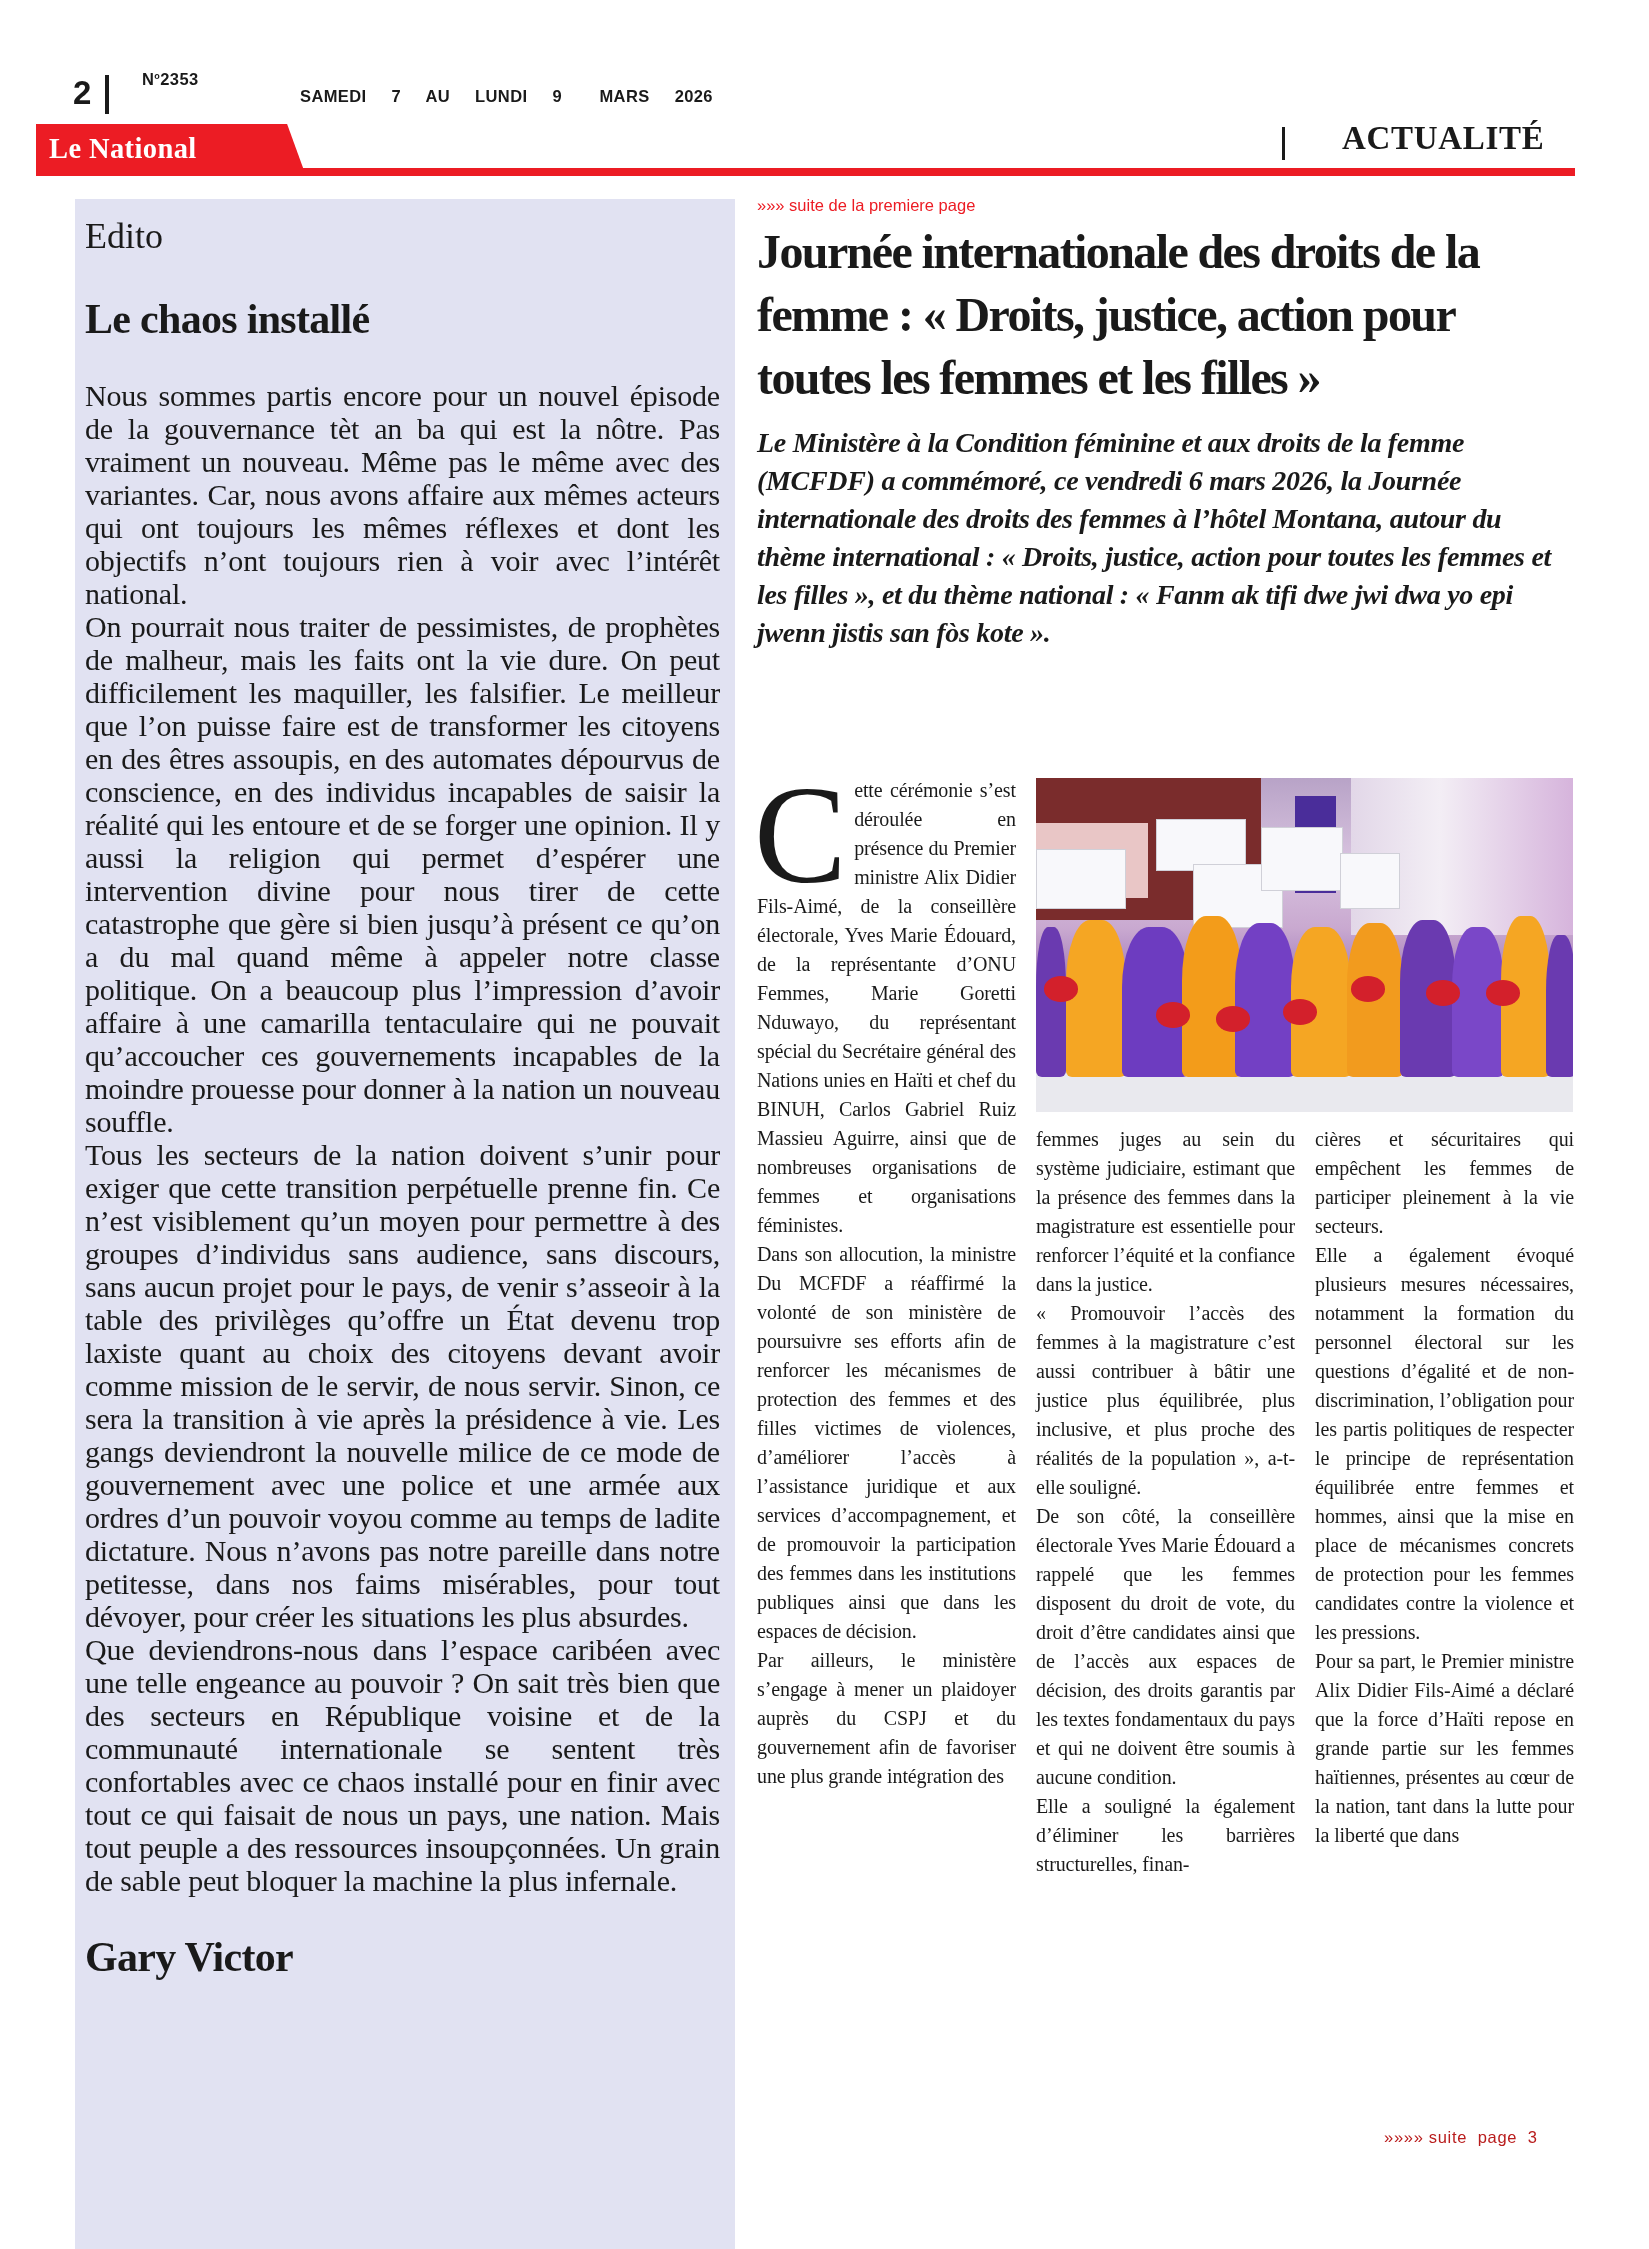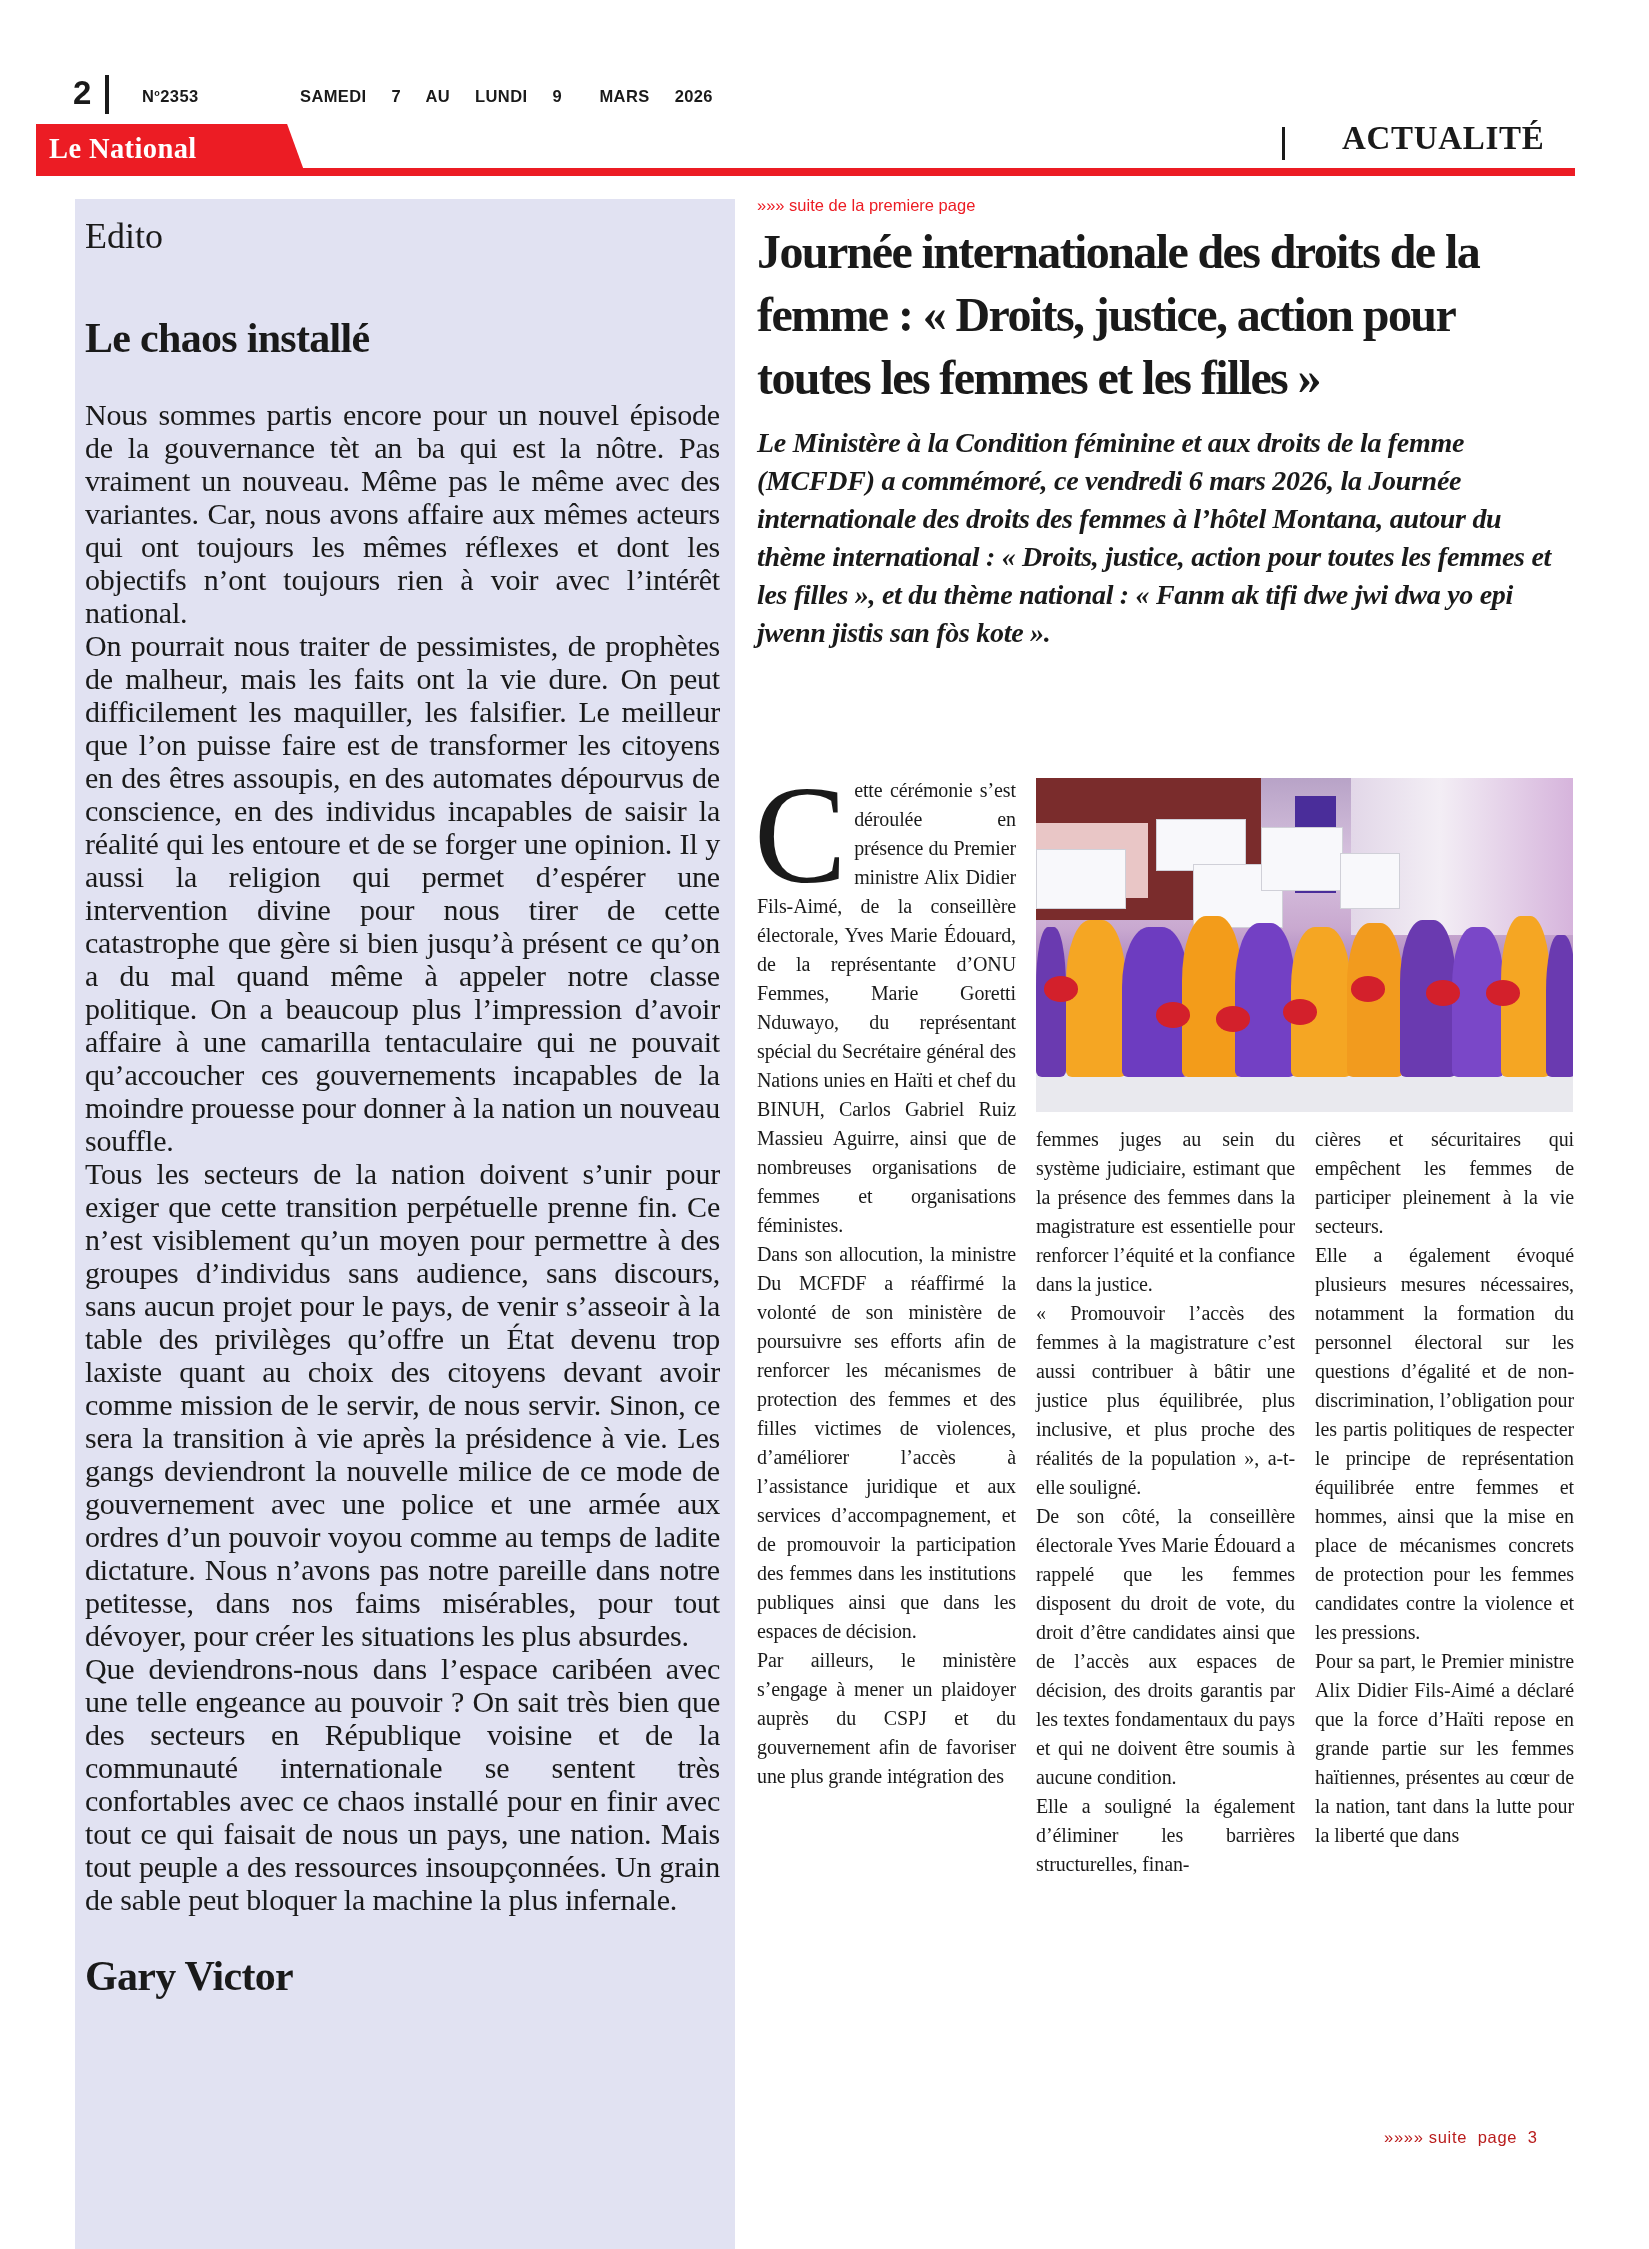--- a/index.html
+++ b/index.html
@@ -2,34 +2,34 @@
 <html style="font-size:12px"><head>
 <meta charset="utf-8">
 <style>
   * { box-sizing: border-box; margin: 0; padding: 0; }
   html, body { width: 1650px; height: 2250px; background: #ffffff; overflow: hidden; }
   body { position: relative; font-family: "Liberation Serif", serif; color: #1a1a1a; }
 
   
   .folio { position: absolute; left: 73px; top: 76px; font-family: "Liberation Sans", sans-serif; font-weight: 700; font-size: 33px; line-height: 1; }
   .folio-bar { position: absolute; left: 105px; top: 75px; width: 3.7px; height: 39px; background: #1a1a1a; }
-  .issue { position: absolute; left: 142px; top: 87px; font-family: "Liberation Sans", sans-serif; font-weight: 700; font-size: 16.5px; letter-spacing: 0.4px; }
+  .issue { position: absolute; left: 142px; top: 70px; font-family: "Liberation Sans", sans-serif; font-weight: 700; font-size: 16.5px; letter-spacing: 0.4px; }
   .issue sup { font-size: 9px; }
   .date { position: absolute; left: 300px; top: 87px; font-family: "Liberation Sans", sans-serif; font-weight: 700; font-size: 16.5px; word-spacing: 7.5px; letter-spacing: 0.4px; }
 
   .brand-tab { position: absolute; left: 36px; top: 124px; width: 270px; height: 52px; background: #ec1c24; clip-path: polygon(0 0, 93% 0, 100% 100%, 0 100%); }
   .brand-text { position: absolute; left: 49px; top: 133px; font-family: "Liberation Serif", serif; font-weight: 700; font-size: 28.5px; color: #ffffff; letter-spacing: 0.4px; }
   .red-rule { position: absolute; left: 36px; top: 168px; width: 1539px; height: 8.2px; background: #ec1c24; }
   .section-bar { position: absolute; left: 1282px; top: 127px; width: 3px; height: 33px; background: #1a1a1a; }
   .section-label { position: absolute; left: 1342px; top: 120px; font-family: "Liberation Serif", serif; font-weight: 700; font-size: 33px; letter-spacing: 0.7px; }
 
   
   .edito { position: absolute; left: 75px; top: 199px; width: 660px; height: 2137px; background: #e1e2f2; padding: 15px 15px 0 10px; }
   .edito-kicker { font-size: 36px; font-weight: 400; margin-top: 3px; line-height: 1.1; }
-  .edito-title { font-size: 42px; font-weight: 700; margin-top: 58px; letter-spacing: -0.7px; line-height: 1.1; }
+  .edito-title { font-size: 42px; font-weight: 700; margin-top: 39px; letter-spacing: -0.7px; line-height: 1.1; }
   .edito-body { margin-top: 37px; font-size: 30px; line-height: 33px; text-align: justify; hyphens: manual; letter-spacing: -0.2px; }
   .edito-body p { margin: 0; }
   .edito-sign { font-size: 42px; font-weight: 700; margin-top: 36px; letter-spacing: -0.7px; }
 
   
   .article { position: absolute; left: 757px; top: 196px; width: 817px; }
   .continued { font-family: "Liberation Sans", sans-serif; font-size: 16.5px; color: #ec1c24; }
   .headline { font-family: "Liberation Serif", serif; font-weight: 700; font-size: 48px; line-height: 63px; letter-spacing: -1.6px; margin-top: 4.5px; }
   .chapo { font-weight: 700; font-style: italic; font-size: 28px; line-height: 38px; margin-top: 15px; letter-spacing: -0.3px; }
 

